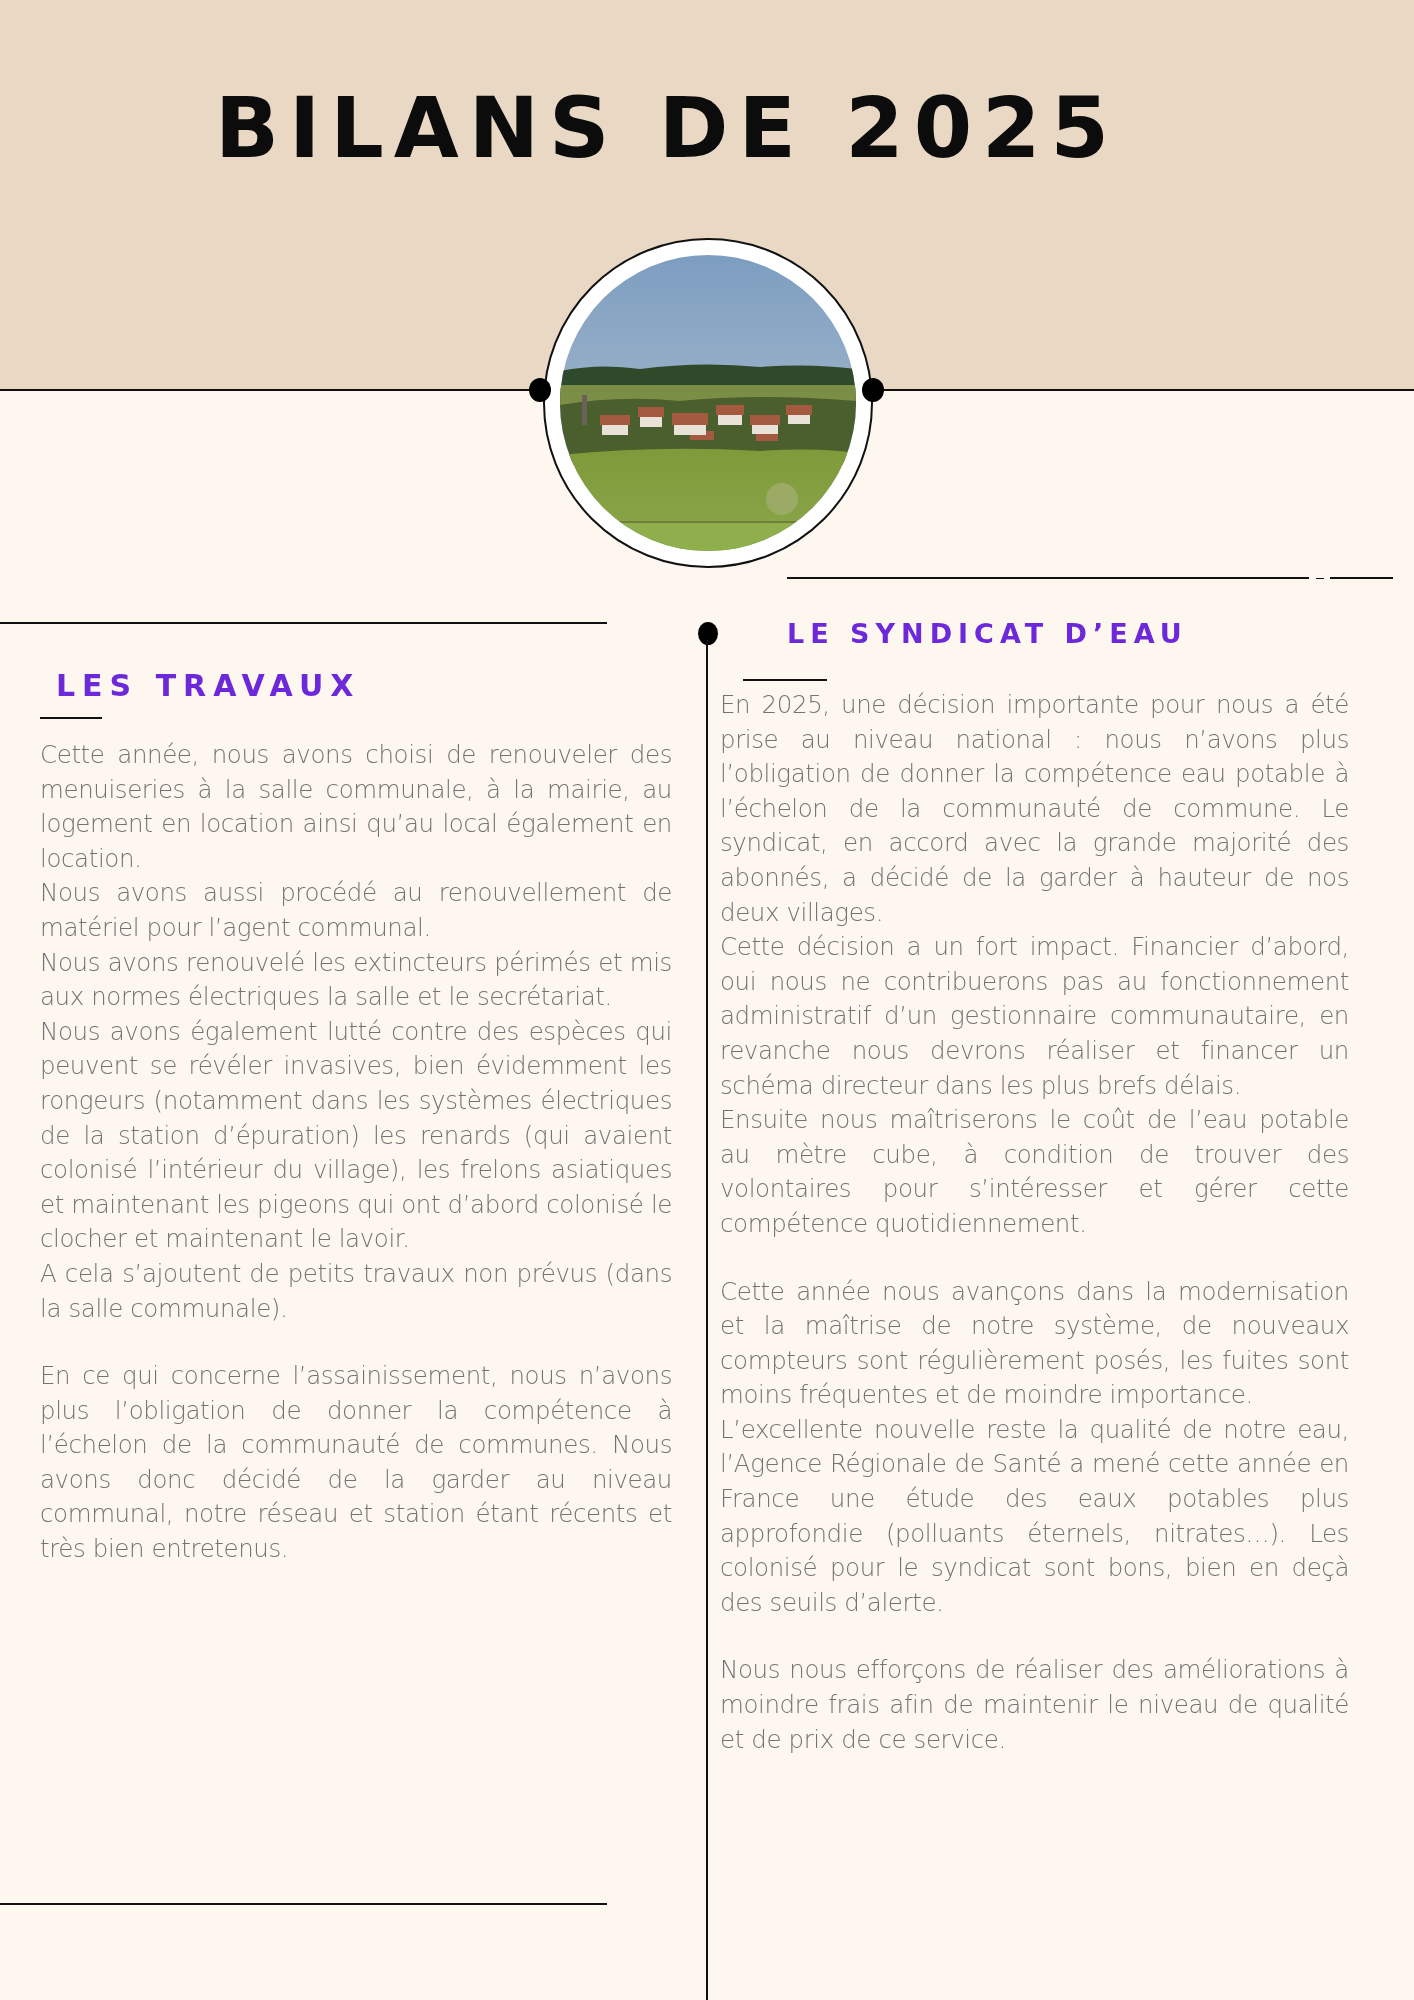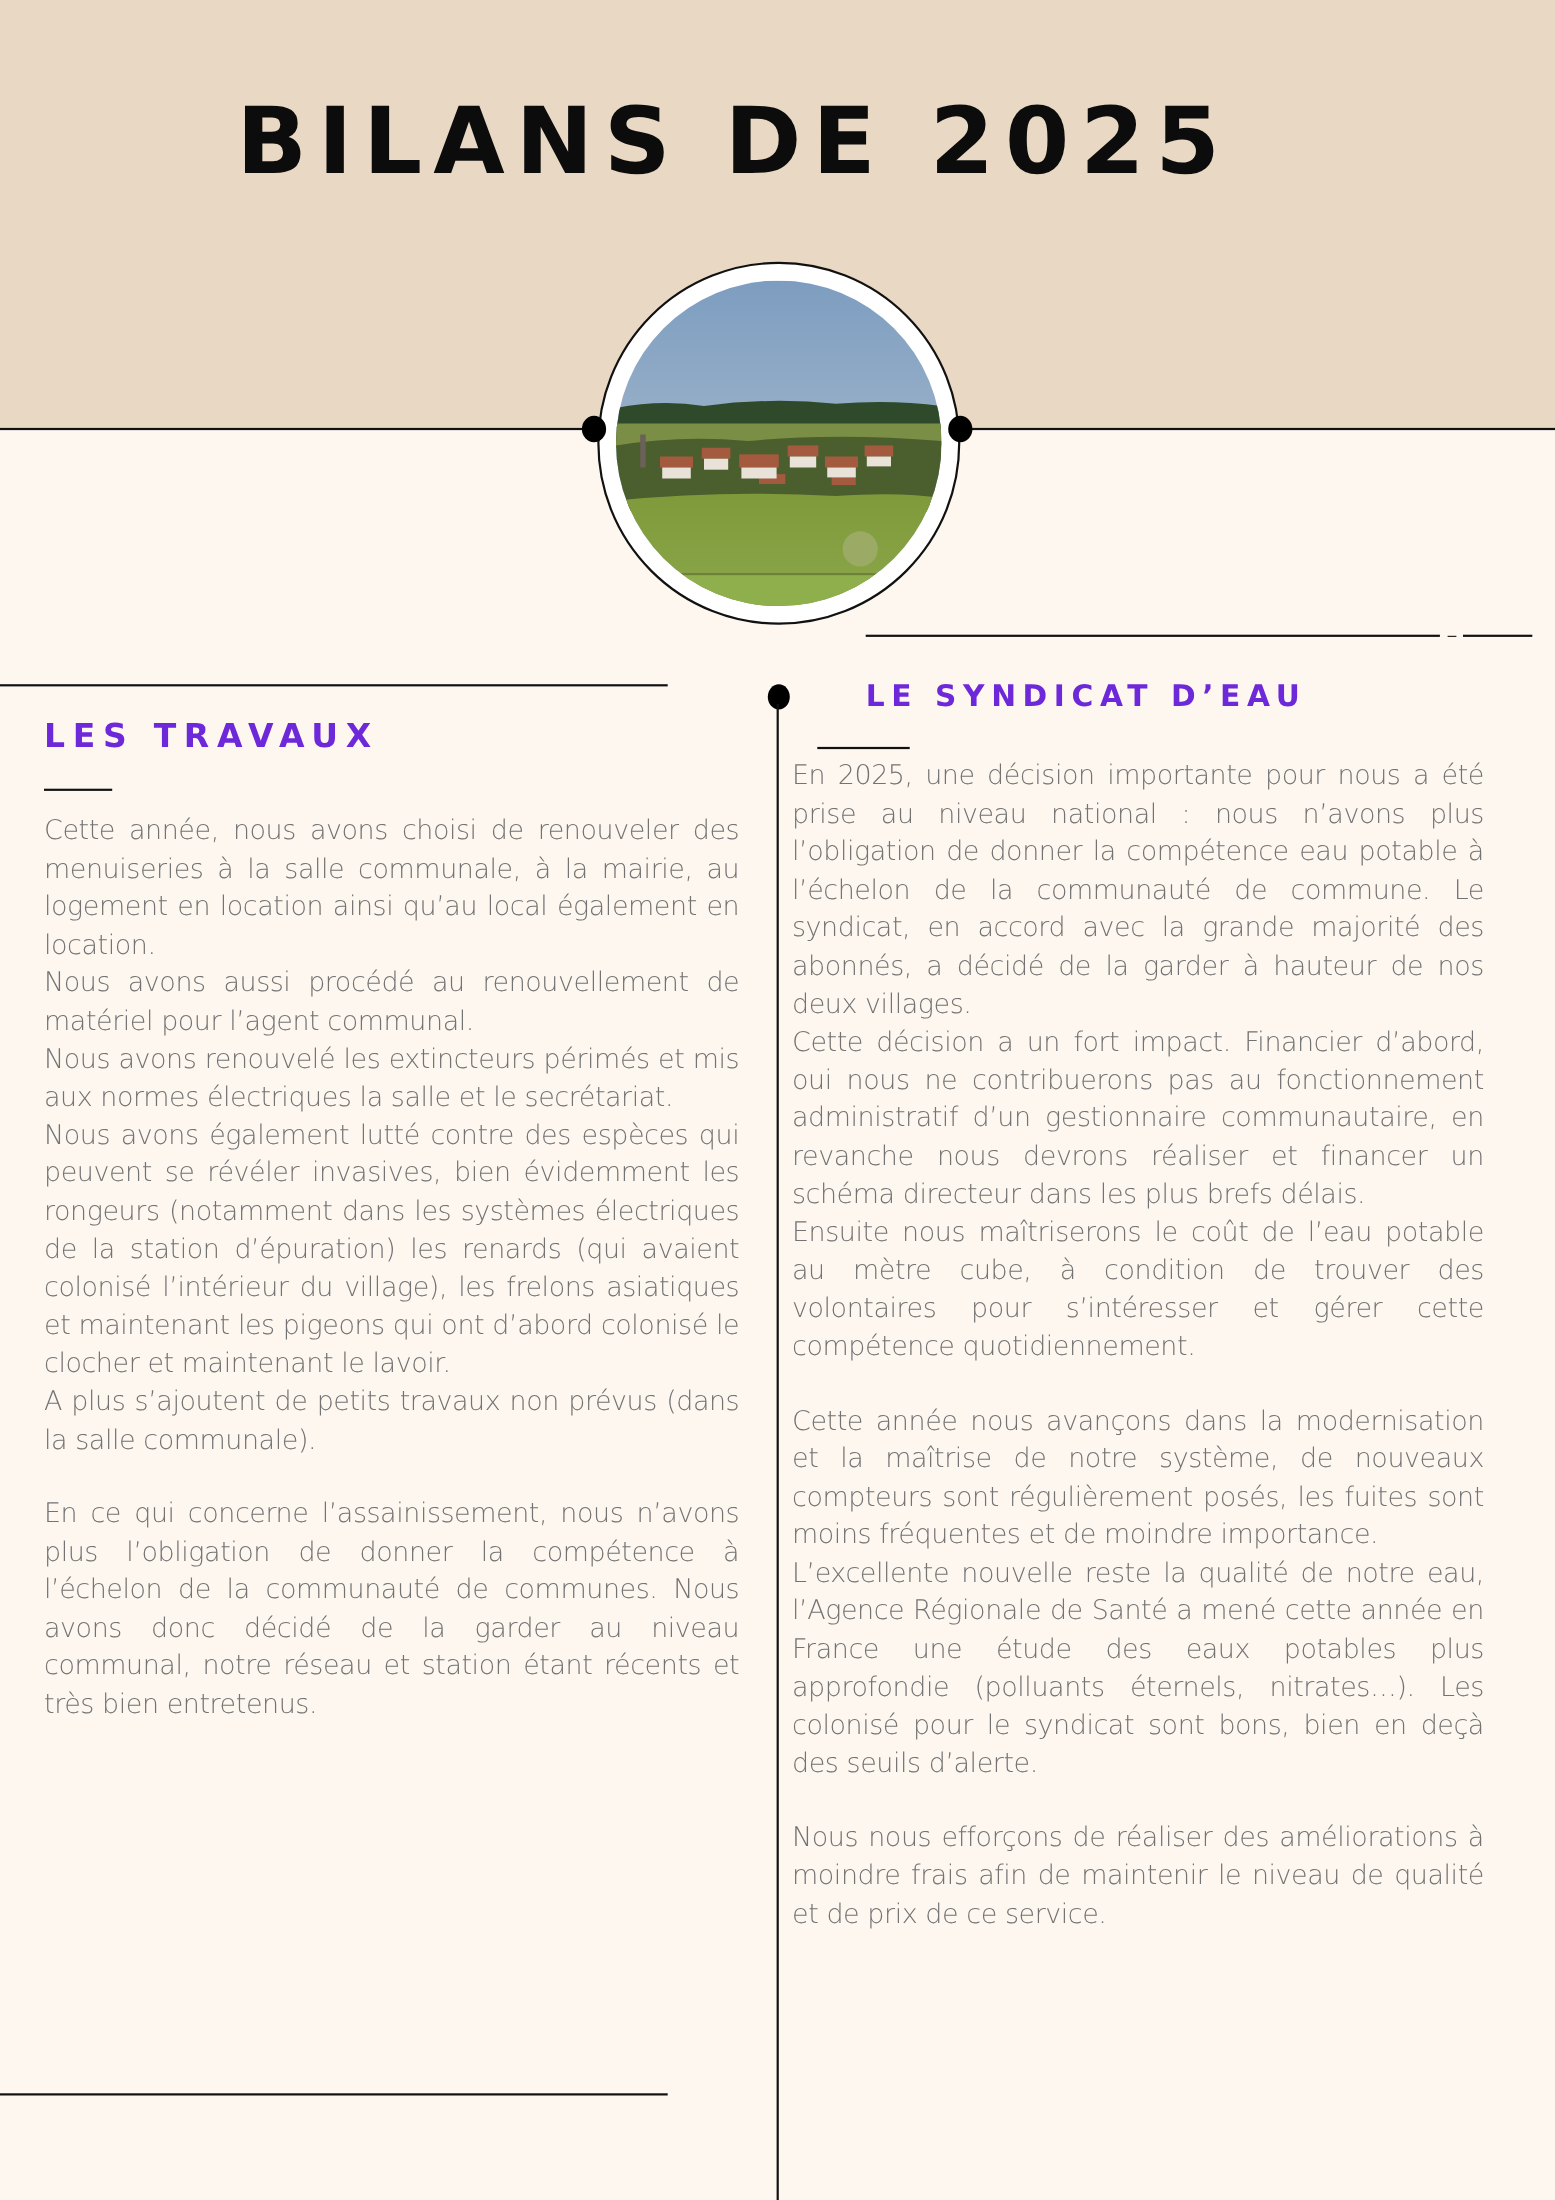--- a/index.html
+++ b/index.html
@@ -102,29 +102,29 @@
 
 <div class="hline" style="left:787px; top:577px; width:522px;"></div>
 <div class="hline" style="left:1316px; top:578px; width:8px; height:1px;"></div>
 <div class="hline" style="left:1330px; top:577px; width:63px;"></div>
 
 <div class="hline" style="left:0; top:622px; width:607px;"></div>
 
 <div class="dot" style="left:698px; top:622px; width:20px; height:23px;"></div>
 <div class="vline" style="left:706px; top:640px; height:1360px;"></div>
 
-<h2 class="section-heading" style="left:40px; top:652px; margin:0;">LES TRAVAUX</h2>
+<h2 class="section-heading" style="left:40px; top:652px; margin:16px;">LES TRAVAUX</h2>
 <div class="hline" style="left:40px; top:717px; width:62px;"></div>
 
 <div class="body-text" style="left:40px; top:738px; width:632px;">
   <p>Cette année, nous avons choisi de renouveler des menuiseries à la salle communale, à la mairie, au logement en location ainsi qu’au local également en location.</p>
   <p>Nous avons aussi procédé au renouvellement de matériel pour l’agent communal.</p>
   <p>Nous avons renouvelé les extincteurs périmés et mis aux normes électriques la salle et le secrétariat.</p>
   <p>Nous avons également lutté contre des espèces qui peuvent se révéler invasives, bien évidemment les rongeurs (notamment dans les systèmes électriques de la station d’épuration) les renards (qui avaient colonisé l’intérieur du village), les frelons asiatiques et maintenant les pigeons qui ont d’abord colonisé le clocher et maintenant le lavoir.</p>
-  <p>A plus s’ajoutent de petits travaux non prévus (dans la salle communale).</p>
+  <p>A cela s’ajoutent de petits travaux non prévus (dans la salle communale).</p>
   <p class="gap">En ce qui concerne l’assainissement, nous n’avons plus l’obligation de donner la compétence à l’échelon de la communauté de communes. Nous avons donc décidé de la garder au niveau communal, notre réseau et station étant récents et très bien entretenus.</p>
 </div>
 
 <div class="hline" style="left:0; top:1903px; width:607px;"></div>
 
 <h2 class="section-heading right" style="left:787px; top:616px; margin:0;">LE SYNDICAT D’EAU</h2>
 <div class="hline" style="left:743px; top:679px; width:84px;"></div>
 
 <div class="body-text" style="left:720px; top:688px; width:629px;">
   <p>En 2025, une décision importante pour nous a été prise au niveau national : nous n’avons plus l’obligation de donner la compétence eau potable à l’échelon de la communauté de commune. Le syndicat, en accord avec la grande majorité des abonnés, a décidé de la garder à hauteur de nos deux villages.</p>

